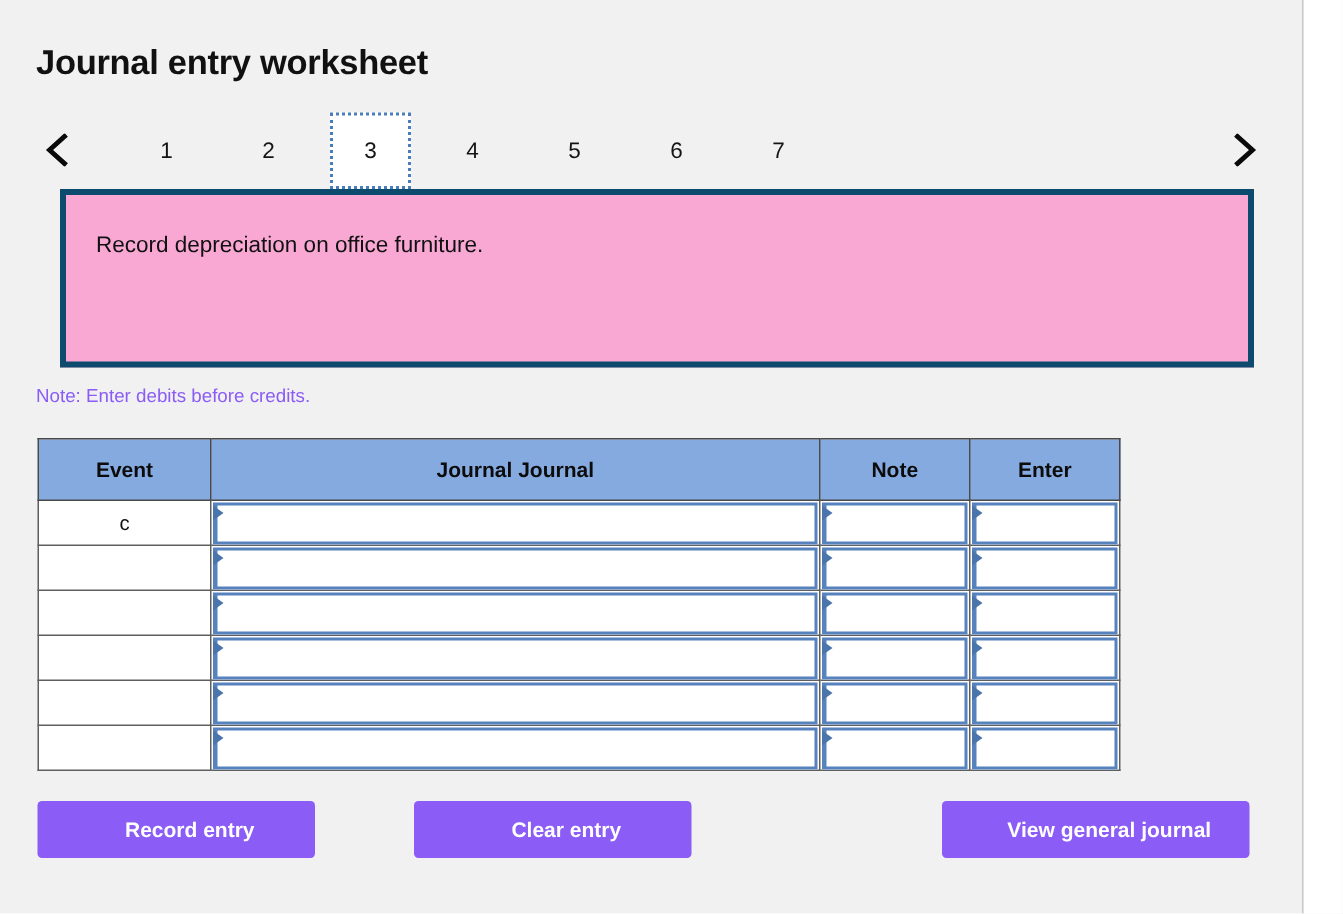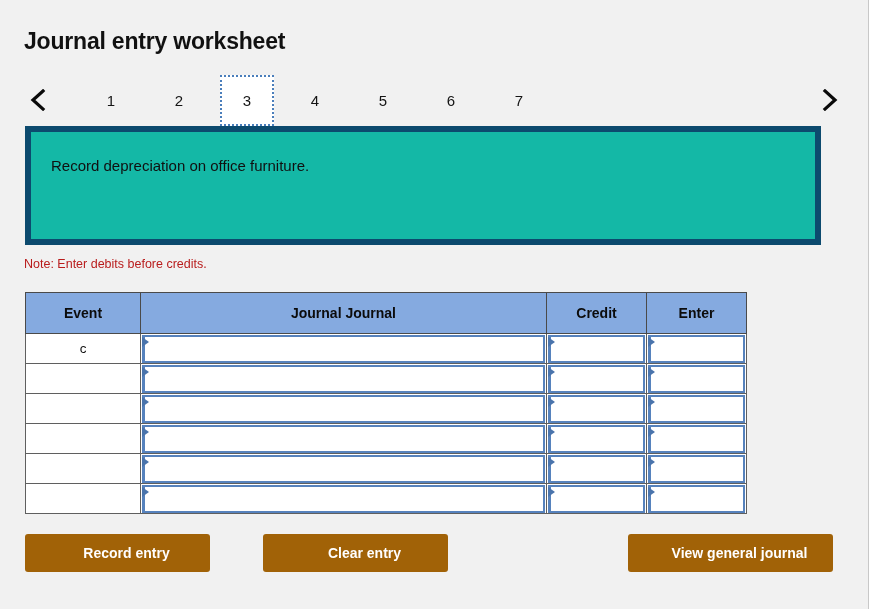--- a/index.html
+++ b/index.html
@@ -60,38 +60,38 @@
     background: transparent;
   }
   .tab.active {
     background: #ffffff;
     border: 2px dotted #4a7ebb;
   }
 
   
   .descbox {
     position: absolute;
-    left: 25px; top: 126px;
+    left: 40px; top: 126px;
     width: 796px; height: 119px;
-    background: #14b8a6;
-    border: 6px solid #0c4a6e;
+    background: #f9a8d4;
+    border: 4px solid #0c4a6e;
   }
   .desctext {
     position: absolute;
     left: 20px; top: 25px;
     font-size: 15px;
     color: #101010;
   }
 
   
   .note {
     position: absolute;
     left: 24px; top: 257px;
     font-size: 12.5px;
-    color: #b91c1c;
+    color: #8b5cf6;
   }
 
   
   .jtable {
     position: absolute;
     left: 25px; top: 292px;
     width: 721px;
     border-collapse: collapse;
     table-layout: fixed;
   }
@@ -144,32 +144,32 @@
     border-top: 5px solid transparent;
     border-bottom: 5px solid transparent;
     border-left: 7px solid #4a74ac;
     z-index: 2;
   }
 
   
   .btn {
     position: absolute;
     height: 38px;
-    background: #a16207;
+    background: #8b5cf6;
     color: #ffffff;
     font-size: 14px;
     font-weight: bold;
     border: none;
     border-radius: 3px;
     cursor: pointer;
     font-family: "Liberation Sans", sans-serif;
     padding-left: 24px;
   }
   .btn-record { left: 25px;  top: 534px; width: 185px; }
-  .btn-clear  { left: 263px; top: 534px; width: 185px; }
+  .btn-clear  { left: 276px; top: 534px; width: 185px; }
   .btn-view   { left: 628px; top: 534px; width: 205px; }
 </style>
 </head>
 <body>
 
 <div class="page">
 
   <div class="title">Journal entry worksheet</div>
 
   <div class="tabstrip">
@@ -218,21 +218,21 @@
     <colgroup>
       <col class="col-event">
         <col class="col-journal">
         <col class="col-debit">
         <col class="col-credit">
     </colgroup>
     <thead>
       <tr>
         <th>Event</th>
         <th>Journal Journal</th>
-        <th>Credit</th>
+        <th>Note</th>
         <th>Enter</th>
       </tr>
     </thead>
     <tbody id="rows-host">
         <tr>
           <td class="event-cell"><span>c</span></td>
           <td>
             <div class="cellwrap">
               <div class="inputcell"></div>
               <div class="tri"></div>

